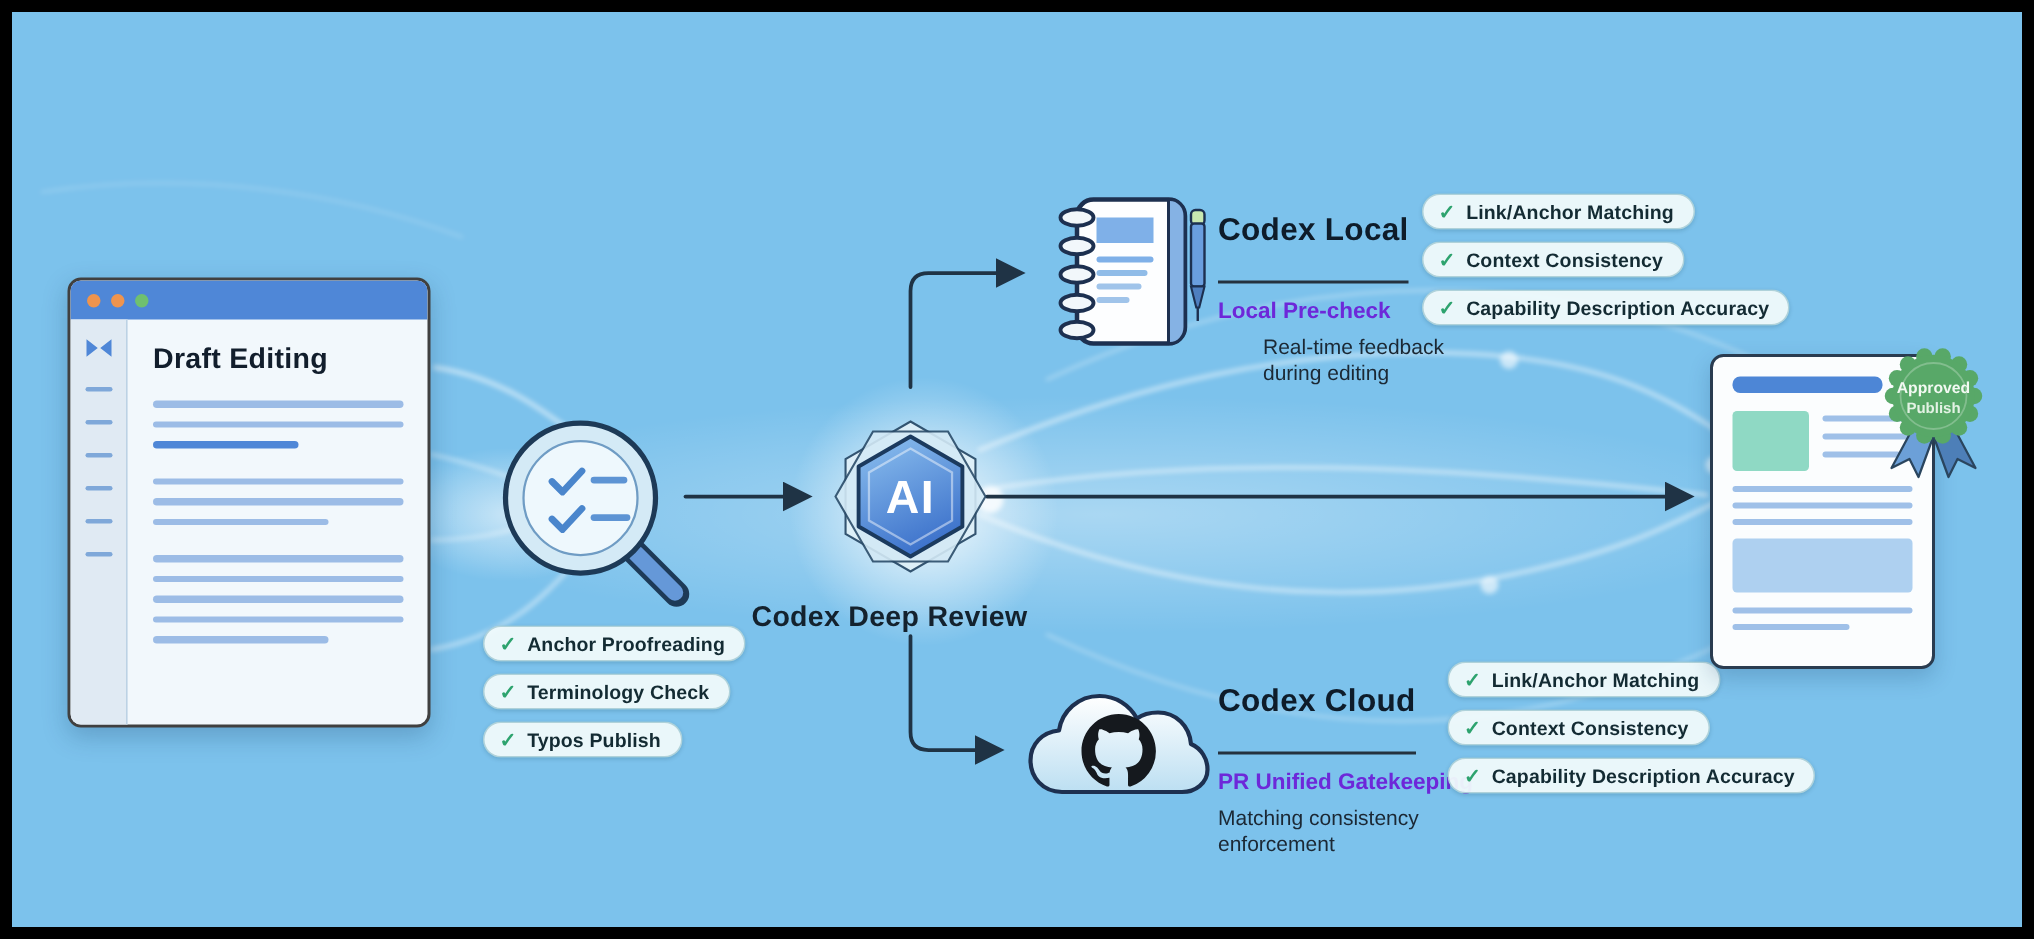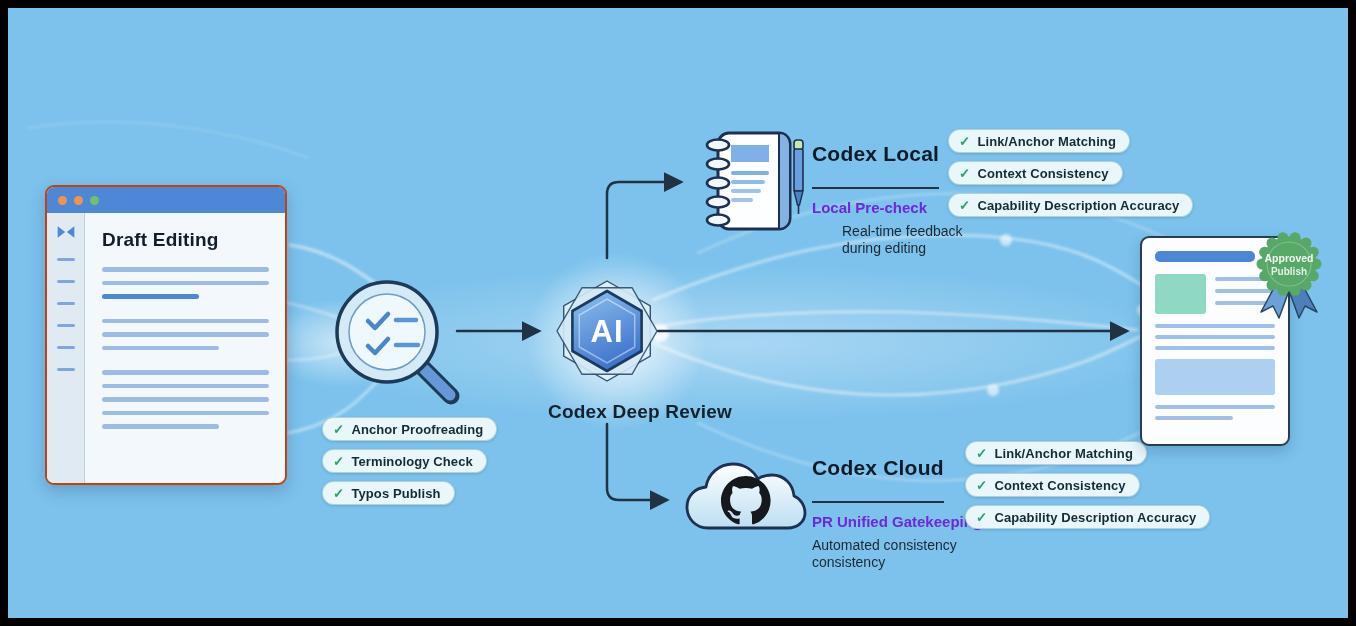--- a/index.html
+++ b/index.html
@@ -21,21 +21,21 @@
   .glow-ai { left:508px; top:238px; width:200px; height:190px;
     background:radial-gradient(circle, rgba(255,255,255,0.85) 0%, rgba(255,255,255,0) 65%); }
   .glow-band { left:250px; top:255px; width:950px; height:160px;
     background:radial-gradient(ellipse, rgba(255,255,255,0.35) 0%, rgba(255,255,255,0) 70%); }
   .glow-win { left:255px; top:290px; width:150px; height:90px;
     background:radial-gradient(ellipse, rgba(255,255,255,0.55) 0%, rgba(255,255,255,0) 70%); }
   .streaks { position:absolute; inset:0; filter:blur(1.6px); pointer-events:none; }
 
   
   .dwin { left:45px; top:185px; width:242px; height:300px; background:#f2f8fc;
-    border:2px solid #c2410c; border-radius:9px; overflow:hidden;
+    border:2px solid #404040; border-radius:9px; overflow:hidden;
     box-shadow:0 6px 16px rgba(20,60,100,0.25); }
   .dwin-bar { height:26px; background:#4f87d7; display:flex; align-items:center; padding-left:11px; gap:7px; }
   .dot { width:9px; height:9px; border-radius:50%; }
   .dot-o { background:#ef944d; } .dot-g { background:#6fc06f; }
   .dwin-body { display:flex; height:272px; }
   .dwin-side { width:38px; background:#e0eaf3; border-right:1px solid #bcd2e4;
     display:flex; flex-direction:column; align-items:center; padding-top:12px; }
   .side-dash { width:18px; height:3px; background:#7fa8d9; border-radius:2px; margin-top:19px; }
   .dwin-content { flex:1; padding:16px 16px 0 17px; }
   .dwin-title { font-size:19px; font-weight:800; color:#121e2c; letter-spacing:0.2px; margin-bottom:16px; }
@@ -47,21 +47,21 @@
   
   .pillcol { display:flex; flex-direction:column; gap:8px; }
   .pill { display:flex; align-items:center; gap:7px; height:24px; width:max-content;
     padding:0 13px 0 10px; background:rgba(240,250,251,0.95);
     border:1px solid rgba(125,178,192,0.55); border-radius:12px;
     font-size:13px; font-weight:700; color:#132b33; letter-spacing:0.1px;
     box-shadow:0 1px 3px rgba(15,60,80,0.20); }
   .chk { color:#2da36e; font-size:13.5px; font-weight:700; }
 
   
-  .ai-label { left:522px; top:393px; width:220px; text-align:center;
+  .ai-label { left:475px; top:393px; width:220px; text-align:center;
     font-size:19px; font-weight:800; color:#14222e; letter-spacing:0.2px; }
 
   
   .branch { position:absolute; }
   .branch-title { font-size:21px; font-weight:800; color:#0e1c2a; letter-spacing:0.2px;
     padding-bottom:21px; border-bottom:2px solid #25323f; width:max-content; }
   .branch-sub { margin-top:10px; font-size:15px; font-weight:700; color:#6d28d9; }
   .branch-desc { margin-top:7px; font-size:14px; font-weight:500; color:#1b2834; line-height:1.22; }
   .branch-local .branch-desc { width:128px;margin-left:30px; }
   .branch-cloud .branch-desc { width:165px; }
@@ -254,21 +254,21 @@
       </defs>
       <path d="M26,82 C13,82 5,72 5,61 C5,50 13,42 24,41 C26,28 37,18 51,18 C62,18 71,24 76,33 C80,30 85,29 90,29 C102,29 111,38 112,50 C119,53 123,60 123,67 C123,76 115,82 106,82 Z" fill="url(#cg)" stroke="#1d3050" stroke-width="2.8" stroke-linejoin="round"></path>
       <g transform="translate(39,30) scale(3.1)">
         <path fill="#15191e" fill-rule="evenodd" clip-rule="evenodd" d="M8 0C3.58 0 0 3.58 0 8c0 3.54 2.29 6.53 5.47 7.59.4.07.55-.17.55-.38 0-.19-.01-.82-.01-1.49-2.01.37-2.53-.49-2.69-.94-.09-.23-.48-.94-.82-1.13-.28-.15-.68-.52-.01-.53.63-.01 1.08.58 1.23.82.72 1.21 1.87.87 2.33.66.07-.52.28-.87.51-1.07-1.78-.2-3.64-.89-3.64-3.95 0-.87.31-1.59.82-2.15-.08-.2-.36-1.02.08-2.12 0 0 .67-.21 2.2.82.64-.18 1.32-.27 2-.27s1.36.09 2 .27c1.53-1.04 2.2-.82 2.2-.82.44 1.1.16 1.92.08 2.12.51.56.82 1.27.82 2.15 0 3.07-1.87 3.75-3.65 3.95.29.25.54.73.54 1.48 0 1.07-.01 1.93-.01 2.2 0 .21.15.46.55.38A8.01 8.01 0 0016 8c0-4.42-3.58-8-8-8z"></path>
       </g>
     </svg>
 
     <div class="branch branch-cloud" style="left:804px; top:448px;">
       <div class="branch-title">Codex Cloud</div>
       <div class="branch-sub">PR Unified Gatekeeping</div>
-      <div class="branch-desc">Automated consistency consistency</div>
+      <div class="branch-desc">Matching consistency enforcement</div>
     </div>
 
     <div class="abs pillcol" style="left:957px; top:433px;">
       <div class="pill">
         <span class="chk">✓</span>
         <span>Link/Anchor Matching</span>
       </div>
       <div class="pill">
         <span class="chk">✓</span>
         <span>Context Consistency</span>

